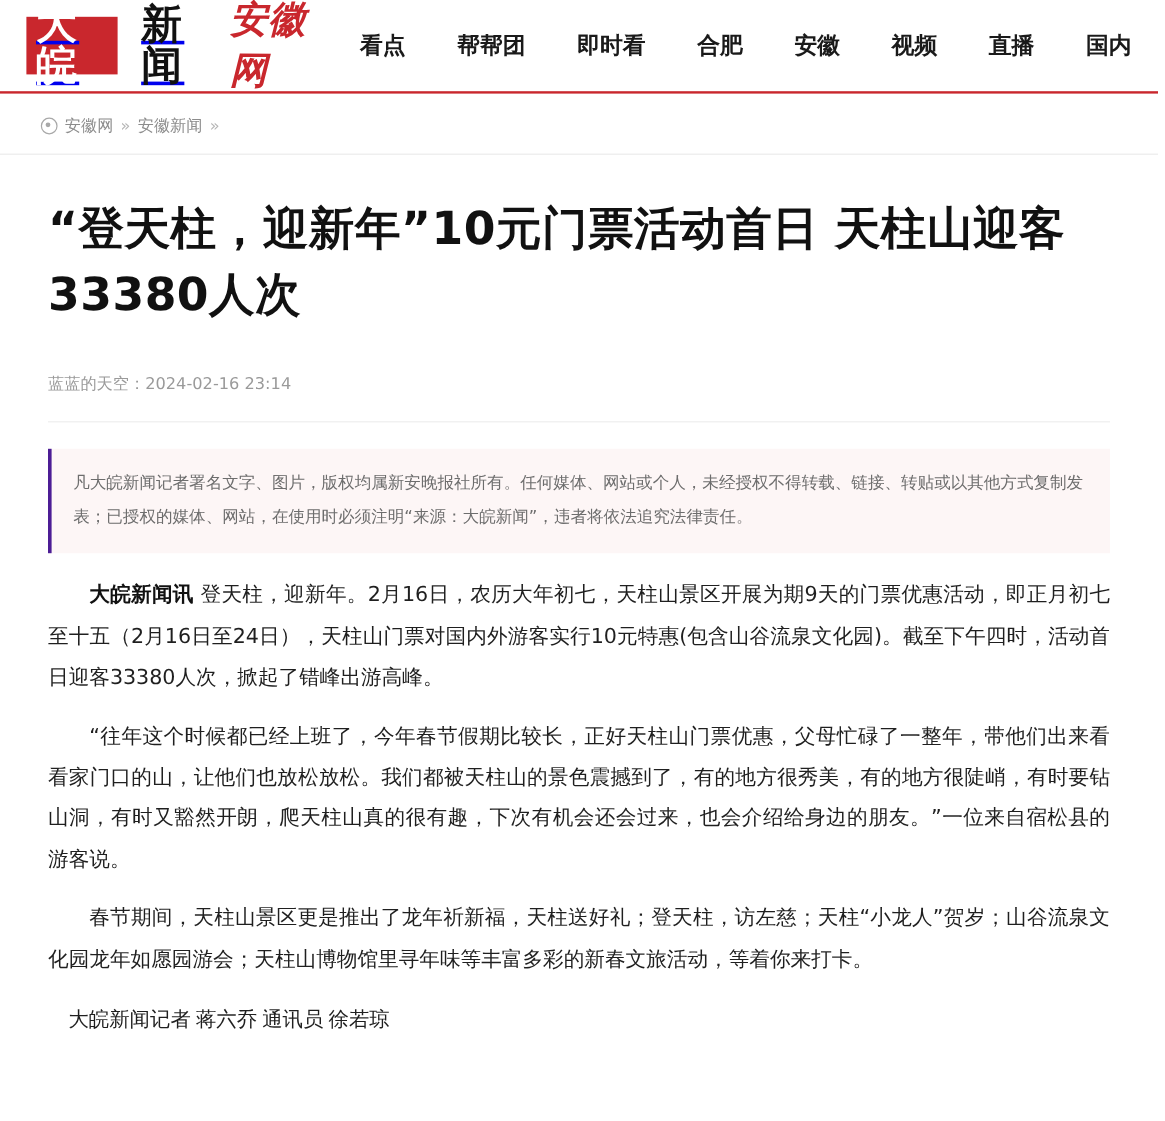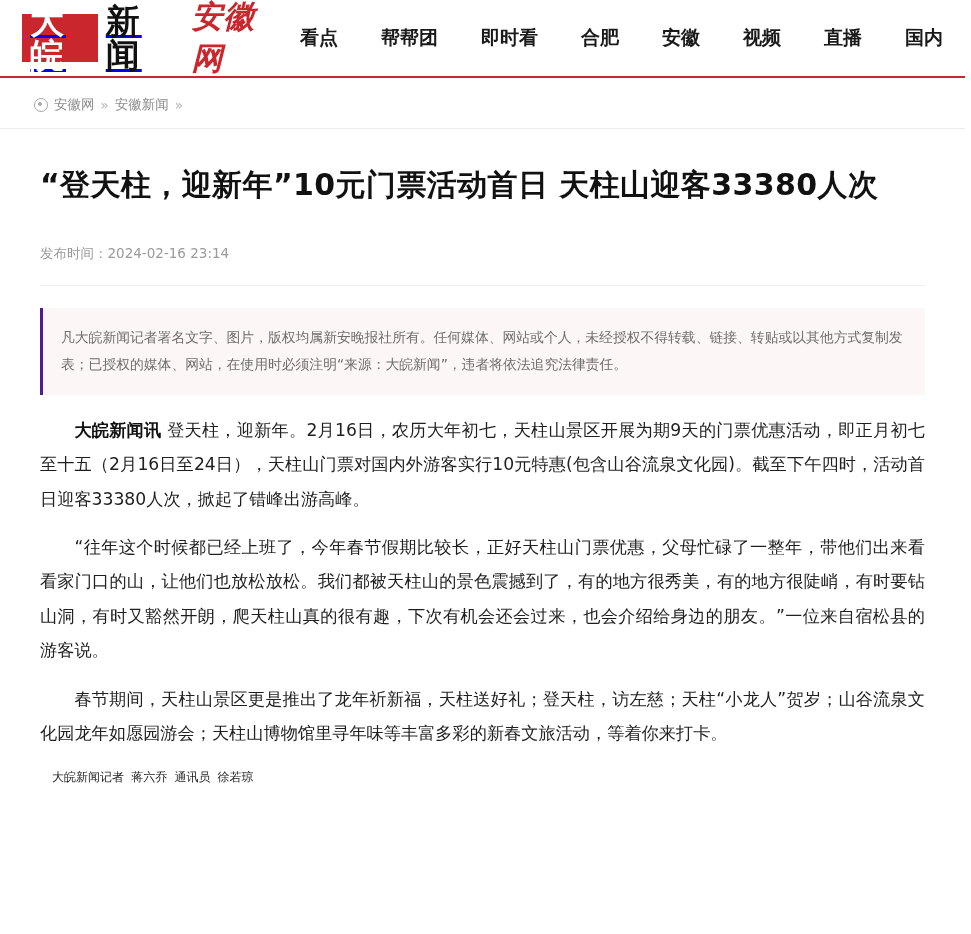--- a/index.html
+++ b/index.html
@@ -47,20 +47,21 @@
   .logo-black {
     color: #111;
     font-size: 34px;
     font-weight: bold;
     letter-spacing: 2px;
     padding: 0 6px 0 8px;
     display: flex;
     align-items: center;
     line-height: 1;
     font-family: "DejaVu Sans", "Liberation Sans", sans-serif;
+    text-align: center;
   }
   .logo-sub {
     color: #c9272d;
     font-size: 31px;
     font-weight: bold;
     font-style: italic;
     letter-spacing: 1px;
     display: flex;
     align-items: center;
     margin-right: 26px;
@@ -109,21 +110,21 @@
     left: 3px; top: 3px;
   }
   .crumb-link { color: #8c8c8c; text-decoration: none; cursor: pointer; }
   .crumb-sep { color: #b5b5b5; }
 
   
   .article {
     padding: 0 40px;
   }
   .title {
-    font-size: 30px;
+    font-size: 38px;
     font-weight: bold;
     color: #111;
     line-height: 1.45;
     margin: 34px 0 0 0;
     letter-spacing: 0.4px;
     font-family: "DejaVu Sans", "Liberation Sans", sans-serif;
   }
   .meta {
     font-size: 13.5px;
     color: #9a9a9a;
@@ -153,26 +154,26 @@
     text-align: justify;
     font-family: "DejaVu Sans", "Liberation Sans", sans-serif;
   }
   .body p.indent { text-indent: 2em; }
   .lead-label {
     font-weight: bold;
     color: #111;
     margin-top: 48px;
   }
   .byline {
-    font-size: 12px;
+    font-size: 17px;
     line-height: 2.0;
     color: #1f1f1f;
     margin-top: 16px;
     text-indent: 1em;
-    font-family: Liberation Mono, monospace;
+    font-family: Liberation Serif, serif;
   }
 </style>
 </head>
 <body>
 
 <div id="page">
 
   <div class="header">
     <a class="logo-block" href="#">
       <span class="logo-red">大皖</span>
@@ -196,21 +197,21 @@
     <a class="crumb-link" href="#">安徽网</a>
     <span class="crumb-sep">»</span>
     <a class="crumb-link" href="#">安徽新闻</a>
     <span class="crumb-sep">»</span>
   </div>
 
   <div class="article">
     <h1 class="title">“登天柱，迎新年”10元门票活动首日 天柱山迎客33380人次</h1>
 
     <div class="meta">
-      <span>发布时间：</span><span>2024-02-16 23:14</span>
+      <span>蓝蓝的天空：</span><span>2024-02-16 23:14</span>
     </div>
 
     <div class="notice">凡大皖新闻记者署名文字、图片，版权均属新安晚报社所有。任何媒体、网站或个人，未经授权不得转载、链接、转贴或以其他方式复制发表；已授权的媒体、网站，在使用时必须注明“来源：大皖新闻”，违者将依法追究法律责任。</div>
 
     <div class="body">
       <p class="indent">
         <span class="lead-label">大皖新闻讯</span>
         <span>登天柱，迎新年。2月16日，农历大年初七，天柱山景区开展为期9天的门票优惠活动，即正月初七至十五（2月16日至24日），天柱山门票对国内外游客实行10元特惠(包含山谷流泉文化园)。截至下午四时，活动首日迎客33380人次，掀起了错峰出游高峰。</span>
       </p>
       <p class="indent">“往年这个时候都已经上班了，今年春节假期比较长，正好天柱山门票优惠，父母忙碌了一整年，带他们出来看看家门口的山，让他们也放松放松。我们都被天柱山的景色震撼到了，有的地方很秀美，有的地方很陡峭，有时要钻山洞，有时又豁然开朗，爬天柱山真的很有趣，下次有机会还会过来，也会介绍给身边的朋友。”一位来自宿松县的游客说。</p>

